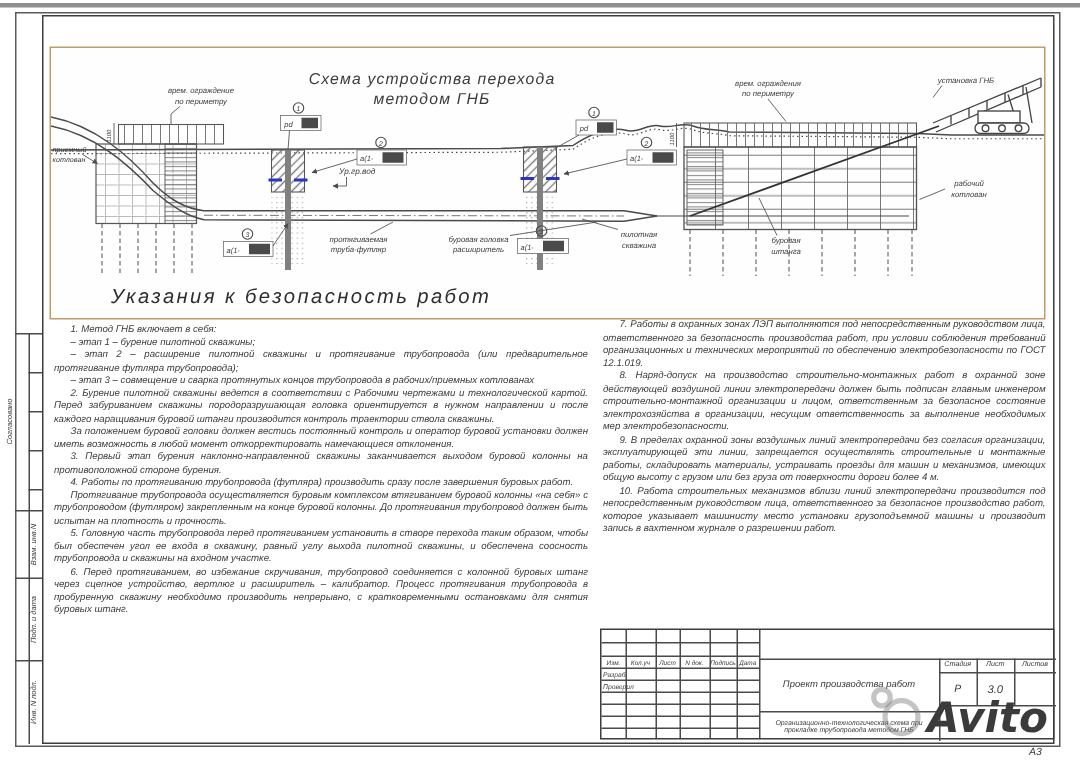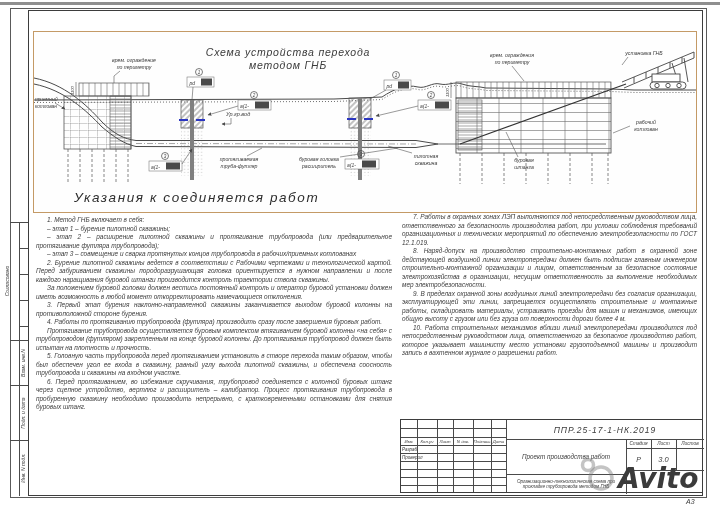--- a/index.html
+++ b/index.html
@@ -277,21 +277,21 @@
     <line x1="42" y1="50" x2="42" y2="64" stroke="#555" stroke-width="0.6"></line>
     <text transform="translate(40,63) rotate(-90)" font-size="4">1100</text>
   </g>
   <g>
     <line x1="417" y1="50" x2="417" y2="66" stroke="#555" stroke-width="0.6"></line>
     <text transform="translate(415,65) rotate(-90)" font-size="4">1100</text>
   </g>
 </svg>
 </div>
 
-<div class="big-title">Указания  к  соединяется  работ</div>
+<div class="big-title">Указания  к  безопасность  работ</div>
 
 <div class="col col-left">
   <p>1. Метод ГНБ включает в себя:</p>
   <p>– этап 1 – бурение пилотной скважины;</p>
   <p>– этап 2 – расширение пилотной скважины и протягивание трубопровода (или предварительное протягивание футляра трубопровода);</p>
   <p>– этап 3 – совмещение и сварка протянутых концов трубопровода в рабочих/приемных котлованах</p>
   <p>2. Бурение пилотной скважины ведется в соответствии с Рабочими чертежами и технологической картой. Перед забуриванием скважины породоразрушающая головка ориентируется в нужном направлении и после каждого наращивания буровой штанги производится контроль траектории ствола скважины.</p>
   <p>За положением буровой головки должен вестись постоянный контроль и оператор буровой установки должен иметь возможность в любой момент откорректировать намечающиеся отклонения.</p>
   <p>3. Первый этап бурения наклонно-направленной скважины заканчивается выходом буровой колонны на противоположной стороне бурения.</p>
   <p>4. Работы по протягиванию трубопровода (футляра) производить сразу после завершения буровых работ.</p>
@@ -325,21 +325,20 @@
   <div class="cell hdr" style="left:0;top:17px;width:16px;height:8px;">Изм.</div>
   <div class="cell hdr" style="left:16px;top:17px;width:20px;height:8px;">Кол.уч</div>
   <div class="cell hdr" style="left:36px;top:17px;width:16px;height:8px;">Лист</div>
   <div class="cell hdr" style="left:52px;top:17px;width:20px;height:8px;">N док.</div>
   <div class="cell hdr" style="left:72px;top:17px;width:18px;height:8px;">Подпись</div>
   <div class="cell hdr" style="left:90px;top:17px;width:15px;height:8px;">Дата</div>
   <div class="cell" style="left:0;top:25px;width:36px;height:8px;font-size:4.5px;justify-content:flex-start;padding-left:1px;">Разраб.</div>
   <div class="cell" style="left:0;top:33px;width:36px;height:8px;font-size:4.5px;justify-content:flex-start;padding-left:1px;">Проверил</div>
 
   <div class="h" style="left:105px;top:19px;width:198px;"></div>
-  <div class="cell" style="left:105px;top:0;width:198px;height:19px;font-size:8.5px;letter-spacing:1px;">ППР.25-17-1-НК.2019</div>
 
   <div class="v" style="left:225px;top:19px;height:55px;"></div>
   <div class="h" style="left:105px;top:54px;width:120px;"></div>
   <div class="cell" style="left:105px;top:19px;width:120px;height:35px;font-size:6.3px;">Проект производства работ</div>
   <div class="cell" style="left:105px;top:54px;width:120px;height:20px;font-size:4.6px;line-height:5.4px;padding:1px 3px;box-sizing:border-box;">Организационно-технологическая схема при прокладке трубопровода методом ГНБ</div>
 
   <div class="v" style="left:250px;top:19px;height:31px;"></div>
   <div class="v" style="left:275px;top:19px;height:31px;"></div>
   <div class="h" style="left:225px;top:28px;width:78px;"></div>
   <div class="h" style="left:225px;top:50px;width:78px;"></div>

